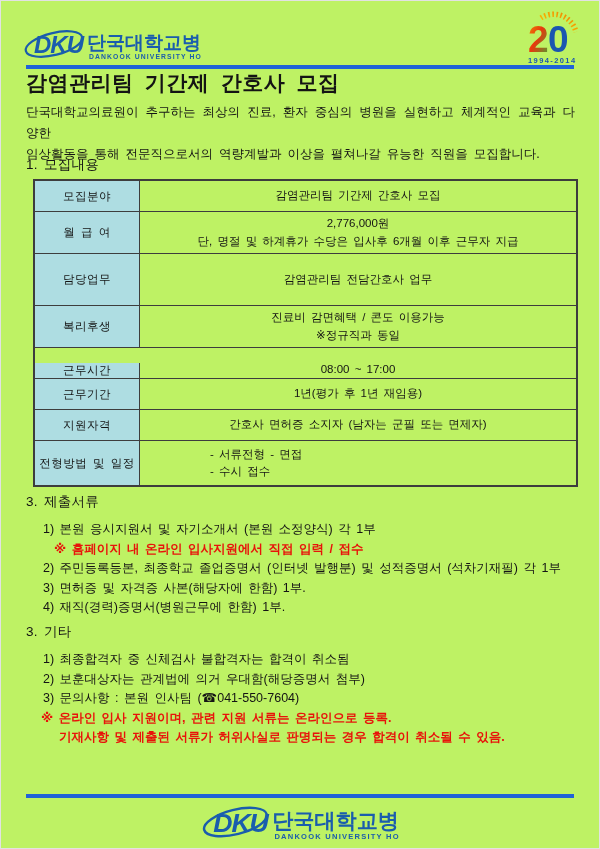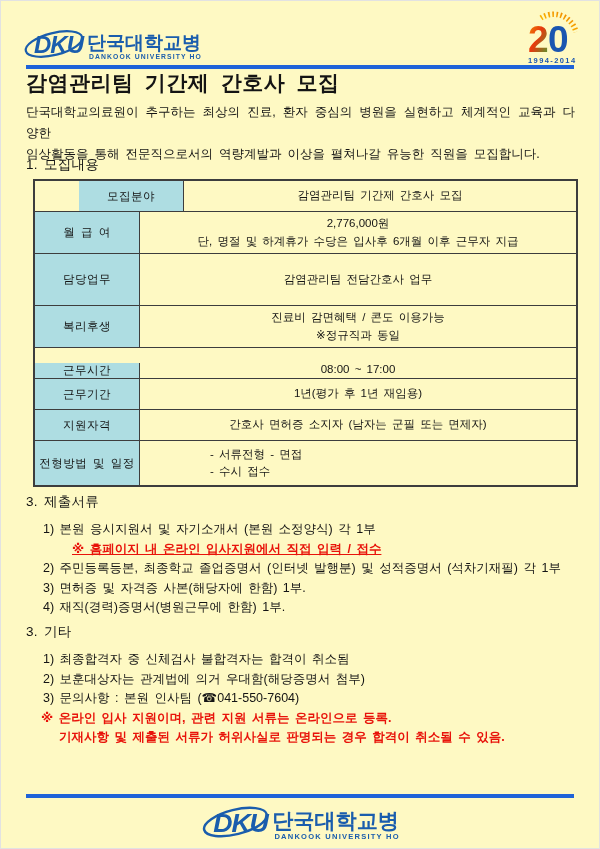--- a/index.html
+++ b/index.html
@@ -1,57 +1,57 @@
 <!DOCTYPE html>
 <html><head>
 <meta charset="utf-8">
 <style>
   * { margin:0; padding:0; box-sizing:border-box; }
   html,body { background:#f2f2f2; }
   .page {
     position:relative; width:600px; height:849px; margin:0 auto;
-    background:#fef9c3; border:1px solid #e2e2e2; overflow:hidden;
+    background:#bef264; border:1px solid #e2e2e2; overflow:hidden;
     font-family:"Liberation Sans","DejaVu Sans",sans-serif; color:#141414;
   }
   
   .header-logo { position:absolute; left:22px; top:25px; }
   .footer-logo { position:absolute; left:50%; transform:translateX(-50%); top:801px; }
   .anniv { position:absolute; right:14px; top:6px; }
   .blue-rule { position:absolute; left:25px; right:25px; height:4px; background:#1f63d8; }
   .rule-top { top:64px; }
   .rule-bottom { top:793px; }
   .doc-title { position:absolute; left:25px; top:68px; font-size:21px; font-weight:bold; letter-spacing:.5px; word-spacing:5px; white-space:nowrap; }
   .intro { position:absolute; left:25px; right:24px; top:101px; font-size:12.5px; line-height:21px; word-spacing:2.5px; }
   .intro-l1 { text-align:justify; text-align-last:justify; }
   
   .sec-head { font-size:13.5px; letter-spacing:.3px; word-spacing:2px; }
   .s1-head { position:absolute; left:25px; top:155px; }
   .sec-item { font-size:12.5px; line-height:19.5px; margin-left:17px; white-space:nowrap; word-spacing:2px; }
   .red { color:#e8130a; font-weight:bold; }
-  .note-indent { margin-left:46px;text-decoration:underline; }
+  .note-indent { margin-left:28px; }
   .note-indent2 { margin-left:15px; }
   .note-indent3 { margin-left:33px; }
   .section2 { position:absolute; left:25px; top:492px; }
   .section2 .sec-head { margin-bottom:9px; }
   .section3 { position:absolute; left:25px; top:622px; }
   .section3 .sec-head { margin-bottom:9px; }
   
   .recruit-table { position:absolute; left:32px; top:178px; width:545px; border:2px solid #3d3d3d; }
   .t-row { display:flex; border-top:1px solid #3d3d3d; }
   .t-row:first-child { border-top:none; }
   .t-label {
     width:105px; flex:0 0 105px; background:#aedde2; border-right:1px solid #3d3d3d;
     display:flex; align-items:center; justify-content:center;
     font-size:11.5px; letter-spacing:.5px; word-spacing:2px; text-align:center;
   }
   .t-value {
     flex:1; display:flex; flex-direction:column; align-items:center; justify-content:center;
     font-size:11.5px; line-height:17.5px; word-spacing:2px; text-align:center;
   }
-  .t-row:nth-child(1){ height:30px;padding-left:44px; }
+  .t-row:nth-child(1){ height:30px; }
   .t-row:nth-child(2){ height:42px; }
   .t-row:nth-child(3){ height:52px; }
   .t-row:nth-child(4){ height:42px; }
   .t-row:nth-child(5){ height:31px;align-items:flex-end; }
   .t-row:nth-child(6){ height:31px; }
   .t-row:nth-child(7){ height:31px; }
   .t-row:nth-child(8){ height:45px; }
   .t-value.left { align-items:flex-start; padding-left:70px; text-align:left; }
   .t-line { white-space:nowrap; }
 </style>

